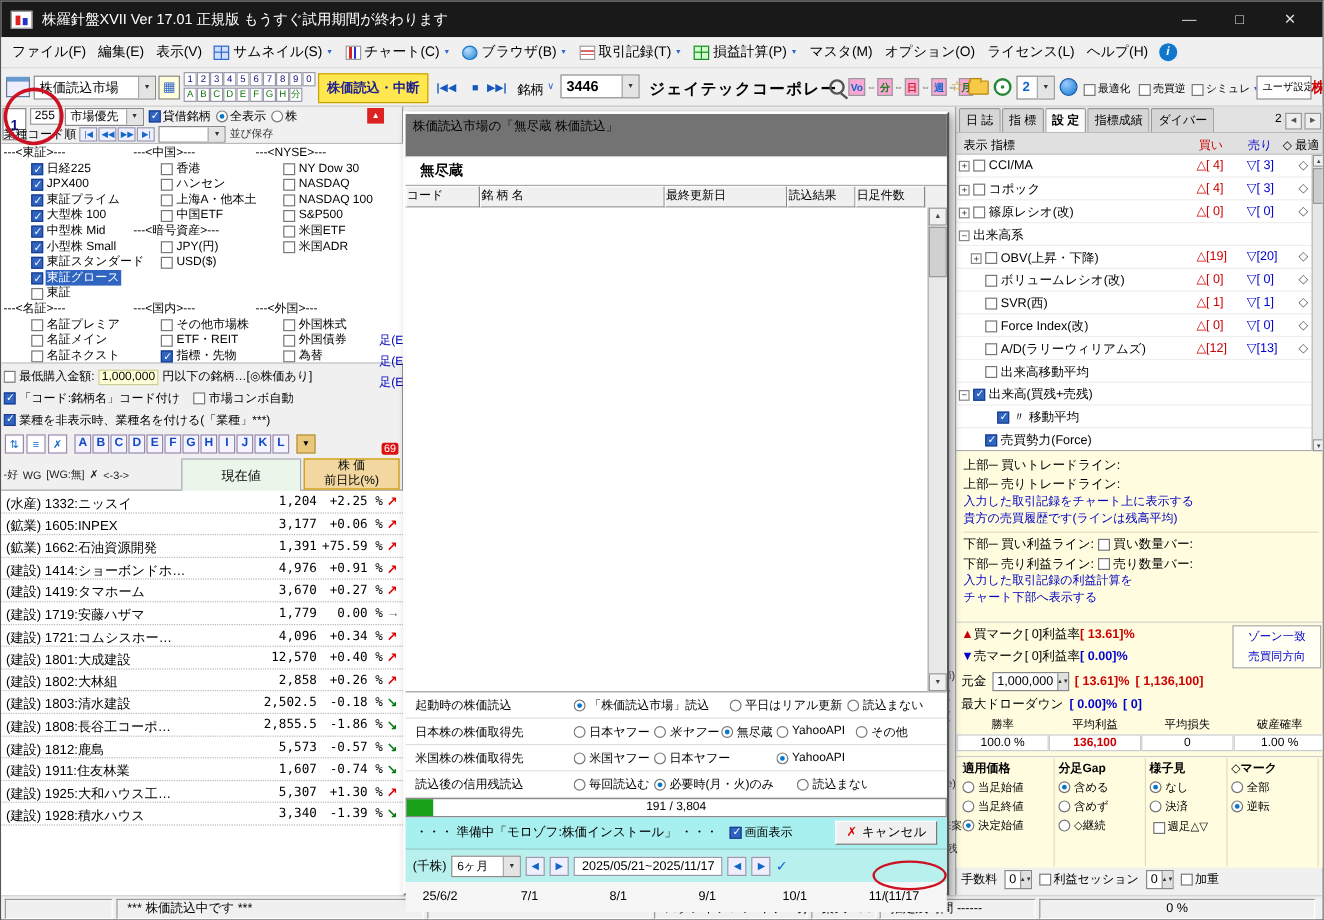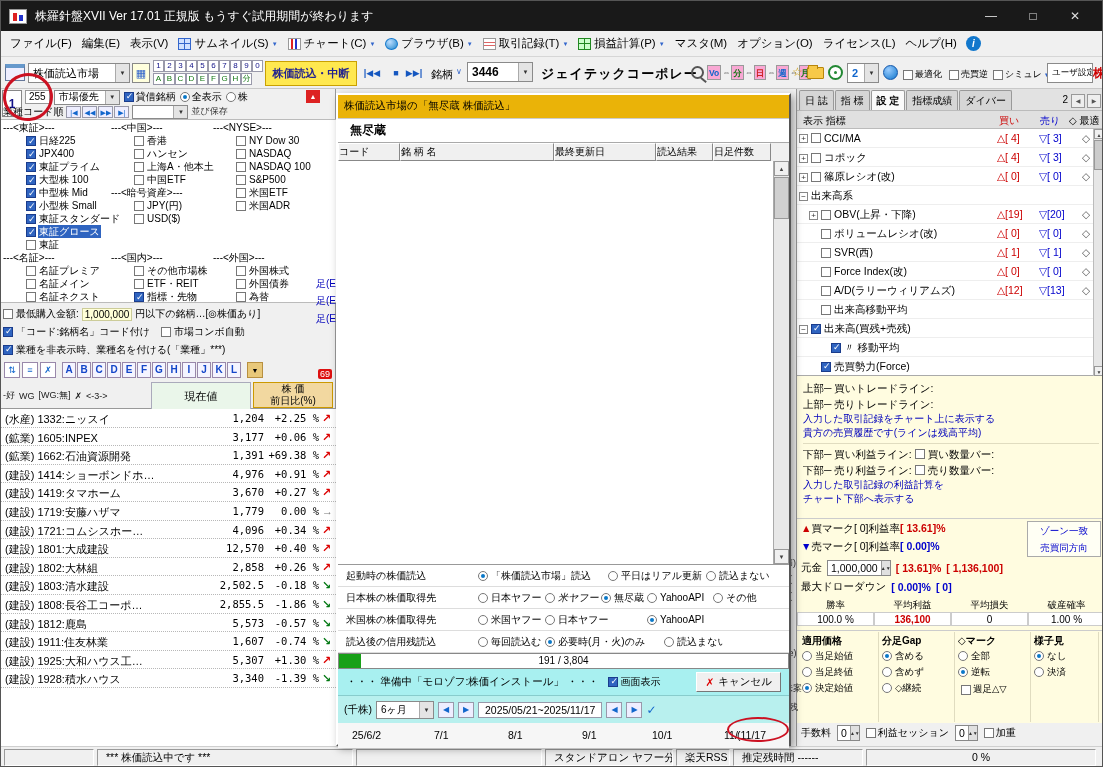--- a/index.html
+++ b/index.html
@@ -115,21 +115,21 @@
 .stock-list{position:absolute;left:0;top:320px;width:335px;height:337px;background:#fff;overflow:hidden;}
 .srow{position:relative;height:18.6px;border-bottom:1px dotted #b8b8b8;font-size:11px;}
 .sname{position:absolute;left:4px;top:3px;white-space:nowrap;}
 .sprice{position:absolute;left:193px;top:3px;width:70px;text-align:right;font-family:"DejaVu Sans Mono","Liberation Mono",monospace;font-size:10.5px;}
 .schg{position:absolute;left:262px;top:3px;width:56px;text-align:right;font-family:"DejaVu Sans Mono","Liberation Mono",monospace;font-size:10.5px;}
 .sarr{position:absolute;left:321px;top:3px;font-weight:bold;}
 .sarr.up{color:#d00;}.sarr.down{color:#071;}.sarr.flat{color:#777;}
 .badge69{position:absolute;left:317px;top:280px;background:#d11;color:#fff;font-size:9px;padding:0 2px;border-radius:2px;}
 
 .dialog{position:absolute;left:335px;top:92px;width:455px;height:653px;background:#f0f0f0;border:2px solid;border-color:#fff #555 #555 #fff;box-shadow:3px 3px 8px rgba(0,0,0,.35);z-index:10;}
-.dlg-title{height:24px;line-height:20px;padding-left:6px;font-size:10.5px;background:#eab308;border-bottom:1px solid #ccc;white-space:nowrap;}
+.dlg-title{height:36px;line-height:20px;padding-left:6px;font-size:10.5px;background:#737373;border-bottom:1px solid #ccc;white-space:nowrap;}
 .dlg-src{height:24px;background:#fff;border-bottom:1px solid #aaa;display:flex;align-items:center;padding-left:12px;}
 .dlg-src-label{font-size:12px;font-weight:bold;}
 .dlg-thead{height:18px;display:flex;background:#f0f0f0;}
 .th{height:18px;border:1px solid;border-color:#fff #888 #888 #fff;background:#f0f0f0;font-size:10px;line-height:16px;flex:none;overflow:hidden;white-space:nowrap;}
 .dlg-body{position:relative;height:404px;background:#fff;border-bottom:1px solid #999;}
 .dlg-scroll{position:absolute;right:0;top:0;width:16px;height:100%;background:#e8e8e8;border-left:1px solid #aaa;}
 .sb-up,.sb-dn{position:absolute;left:0;width:15px;height:15px;font-size:6px;text-align:center;line-height:15px;background:#f0f0f0;border:1px solid #999;color:#444;}
 .sb-up{top:0;}.sb-dn{bottom:0;}
 .sb-thumb{position:absolute;left:0;top:16px;width:15px;height:42px;background:#d0d0d0;border:1px solid #999;}
 .dopt-row{display:flex;align-items:center;height:22px;border-bottom:1px solid #ddd;background:#fff;font-size:10px;white-space:nowrap;}
@@ -598,21 +598,21 @@
           </div>
           <div class="srow">
             <span class="sname">(鉱業) 1605:INPEX</span>
             <span class="sprice">3,177</span>
             <span class="schg">+0.06 %</span>
             <span class="sarr up">↗</span>
           </div>
           <div class="srow">
             <span class="sname">(鉱業) 1662:石油資源開発</span>
             <span class="sprice">1,391</span>
-            <span class="schg">+69.38 %</span>
+            <span class="schg">+75.59 %</span>
             <span class="sarr up">↗</span>
           </div>
           <div class="srow">
             <span class="sname">(建設) 1414:ショーボンドホ…</span>
             <span class="sprice">4,976</span>
             <span class="schg">+0.91 %</span>
             <span class="sarr up">↗</span>
           </div>
           <div class="srow">
             <span class="sname">(建設) 1419:タマホーム</span>
@@ -1026,40 +1026,40 @@
           </div>
           <div class="set-opt">
             <span class="rd"></span>
             <span>含めず</span>
           </div>
           <div class="set-opt">
             <span class="rd"></span>
             <span>◇継続</span>
           </div>
         </div>
-        <div class="set-col" style="width: 76px;">
-          <div class="set-hdr">◇マーク</div>
-          <div class="set-opt">
-            <span class="rd"></span>
-            <span>全部</span>
-          </div>
-          <div class="set-opt">
-            <span class="rd on"></span>
-            <span>逆転</span>
-          </div>
-        </div>
         <div class="set-col" style="width: 68px;">
           <div class="set-hdr">様子見</div>
           <div class="set-opt">
             <span class="rd on"></span>
             <span>なし</span>
           </div>
           <div class="set-opt">
             <span class="rd"></span>
             <span>決済</span>
+          </div>
+        </div>
+        <div class="set-col" style="width: 76px;">
+          <div class="set-hdr">◇マーク</div>
+          <div class="set-opt">
+            <span class="rd"></span>
+            <span>全部</span>
+          </div>
+          <div class="set-opt">
+            <span class="rd on"></span>
+            <span>逆転</span>
           </div>
         </div>
       </div>
     <span class="rp-week chk">
         <span class="cb"></span>
         <span>週足△▽</span>
       </span>
     <div class="rp-fee">
       <span>手数料</span>
       <span class="spin">

